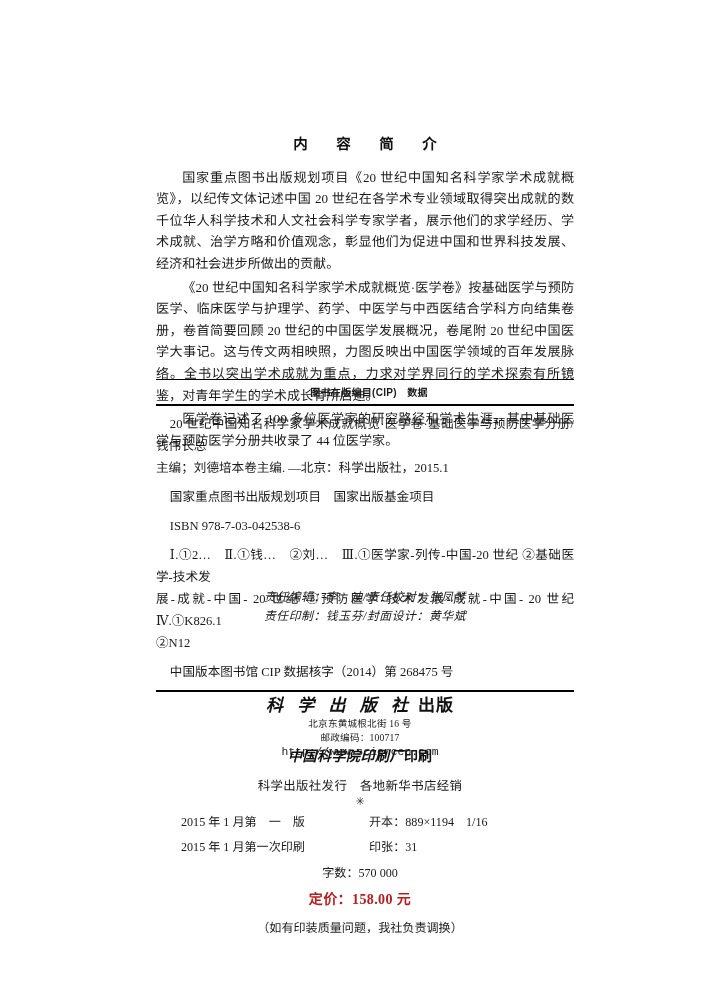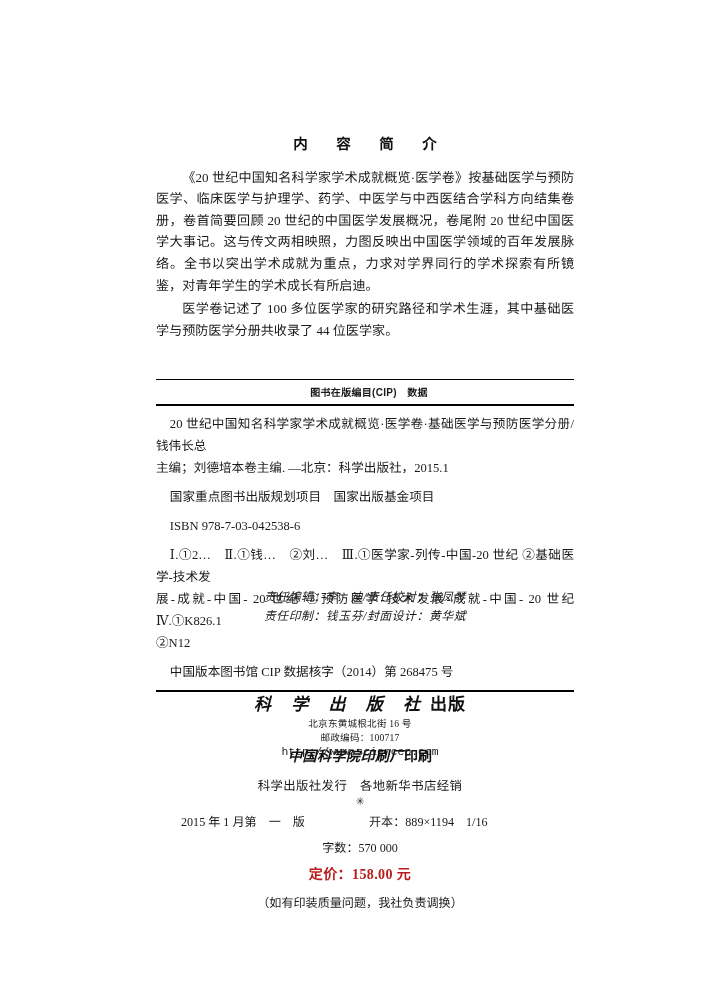--- a/index.html
+++ b/index.html
@@ -119,21 +119,21 @@
     left: 0;
     top: 695px;
     width: 720px;
     text-align: center;
   }
   .pub-name {
     font-size: 17px;
     font-weight: bold;
     letter-spacing: 1px;
     line-height: 22px;
-    font-family: Liberation Mono, monospace;
+    font-family: Liberation Serif, serif;
     color: #111;
   }
   .pub-name .script {
     font-style: italic;
     letter-spacing: 5px;
     padding-right: 5px;
   }
   .pub-addr {
     font-size: 9.6px;
     line-height: 13.5px;
@@ -227,20 +227,21 @@
     color: #1a1a1a;
   }
 </style>
 </head>
 <body>
 
 <div class="page">
 
   <section class="abstract-block">
     <h1 class="abstract-title">内　容　简　介</h1>
+    <p class="abstract-p">国家重点图书出版规划项目《20 世纪中国知名科学家学术成就概览》，以纪传文体记述中国 20 世纪在各学术专业领域取得突出成就的数千位华人科学技术和人文社会科学专家学者，展示他们的求学经历、学术成就、治学方略和价值观念，彰显他们为促进中国和世界科技发展、经济和社会进步所做出的贡献。</p>
     <p class="abstract-p">《20 世纪中国知名科学家学术成就概览·医学卷》按基础医学与预防医学、临床医学与护理学、药学、中医学与中西医结合学科方向结集卷册，卷首简要回顾 20 世纪的中国医学发展概况，卷尾附 20 世纪中国医学大事记。这与传文两相映照，力图反映出中国医学领域的百年发展脉络。全书以突出学术成就为重点，力求对学界同行的学术探索有所镜鉴，对青年学生的学术成长有所启迪。</p>
     <p class="abstract-p">医学卷记述了 100 多位医学家的研究路径和学术生涯，其中基础医学与预防医学分册共收录了 44 位医学家。</p>
   </section>
 
   <section class="cip-box">
     <div class="cip-rule-top"></div>
     <div class="cip-header">图书在版编目(CIP)　数据</div>
     <div class="cip-rule-mid"></div>
     <div class="cip-body">
       <p class="cip-line indent">20 世纪中国知名科学家学术成就概览·医学卷·基础医学与预防医学分册/钱伟长总</p>
@@ -275,18 +276,22 @@
 
   <div class="distrib">科学出版社发行　各地新华书店经销</div>
 
   <div class="star-sep">✳</div>
 
   <section class="edition">
     <div class="ed-row">
       <div class="ed-left">2015 年 1 月第　一　版</div>
       <div class="ed-right">开本：889×1194　1/16</div>
     </div>
+    <div class="ed-row">
+      <div class="ed-left">2015 年 1 月第一次印刷</div>
+      <div class="ed-right">印张：31</div>
+    </div>
     <div class="ed-center">字数：570 000</div>
     <div class="price">定价：158.00 元</div>
     <div class="footnote">（如有印装质量问题，我社负责调换）</div>
   </section>
 
 </div>
 
 </body></html>

